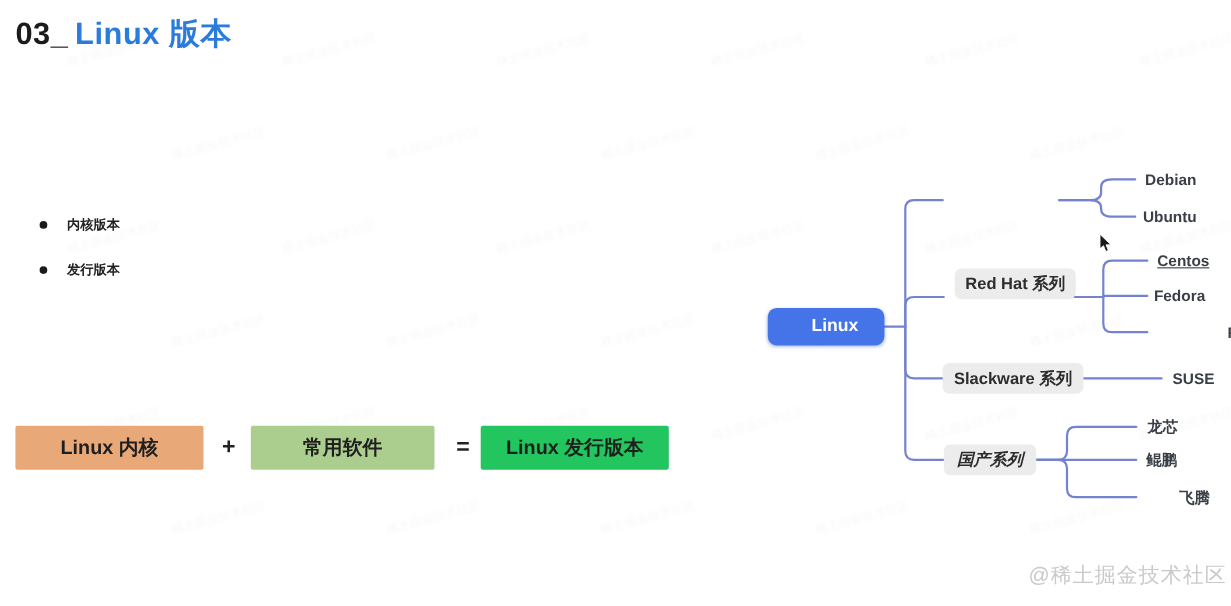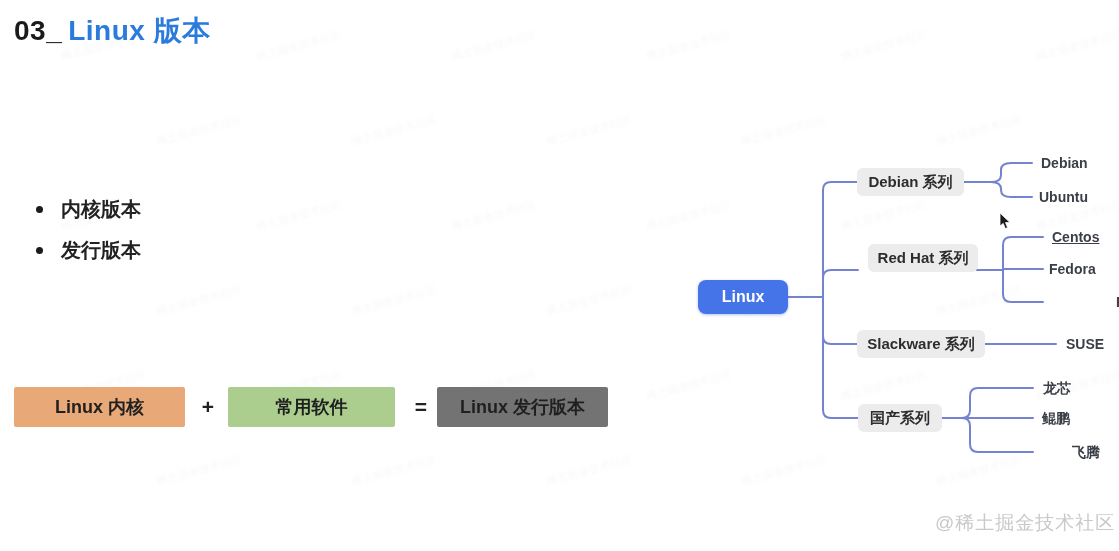--- a/index.html
+++ b/index.html
@@ -11,37 +11,37 @@
   .wm-tile{
     position:absolute;color:#8a8a8a;opacity:0.06;font-size:11px;
     transform:rotate(-15deg);filter:blur(1px);white-space:nowrap;pointer-events:none;
   }
   
   .page-title{position:absolute;left:14px;top:12px;font-size:28px;font-weight:800;letter-spacing:.5px;}
   .page-title .num{color:#1b1b1b;}
   .page-title .blue{color:#2a7bdc;margin-left:6px;}
   
   .bullet-item{position:absolute;left:36px;display:flex;align-items:center;gap:18px;
-    font-size:20px;color:#222;font-weight:600;}
+    font-size:12px;color:#222;font-weight:600;}
   .bullet-item .dot{width:7px;height:7px;border-radius:50%;background:#1b1b1b;flex:0 0 auto;}
   
   .f-box{position:absolute;top:387px;height:40px;display:flex;align-items:center;justify-content:center;
     font-size:18px;font-weight:600;color:#1f1f1f;border-radius:2px;}
   .f-kernel{left:14px;width:171px;background:#e9a878;}
   .f-soft{left:228px;width:167px;background:#abce8f;}
-  .f-distro{left:437px;width:171px;background:#737373;}
+  .f-distro{left:437px;width:171px;background:#22c55e;}
   .f-op{position:absolute;top:389px;width:30px;height:36px;display:flex;align-items:center;justify-content:center;
     font-size:21px;font-weight:700;color:#222;}
   .f-plus{left:193px;}
   .f-eq{left:406px;}
   
   .connectors{position:absolute;left:0;top:0;pointer-events:none;}
   .mm-root{position:absolute;left:698px;top:280px;width:90px;height:34px;background:#4573e8;
     border-radius:8px;color:#fff;font-size:16px;font-weight:600;display:flex;align-items:center;justify-content:center;
-    box-shadow:0 1px 3px rgba(40,80,200,.35);cursor:pointer;}
+    box-shadow:0 1px 3px rgba(40,80,200,.35);cursor:pointer;padding-left:16px;}
   .mm-node{position:absolute;background:#ececec;border-radius:6px;color:#2d2d2d;font-size:15px;font-weight:600;
     display:flex;align-items:center;justify-content:center;cursor:pointer;}
   .mm-leaf{position:absolute;color:#3a3f47;font-size:14px;font-weight:600;white-space:nowrap;cursor:pointer;}
   
   .cursor{position:absolute;left:999px;top:213px;}
   
   .wm-corner{position:absolute;left:935px;top:510px;font-size:19px;color:#c9c9c9;letter-spacing:1px;}
 </style>
 </head>
 <body>
@@ -118,24 +118,23 @@
       <path d="M1003,270 L1003,294 Q1003,302 1011,302 L1043,302"></path>
       <path d="M985,344 L1056,344"></path>
       <path d="M942,418 L962,418 Q970,418 970,410 L970,396 Q970,388 978,388 L1033,388"></path>
       <path d="M942,418 L1033,418"></path>
       <path d="M942,418 L962,418 Q970,418 970,426 L970,444 Q970,452 978,452 L1033,452"></path>
     </g>
   </svg>
 
   <div class="mm-root">Linux</div>
 
-  <div class="mm-node" style="left:857px;top:168px;width:107px;height:28px;">Debian 系列</div>
   <div class="mm-node" style="left:858px;top:244px;width:110px;height:28px;margin-left:10px;">Red Hat 系列</div>
   <div class="mm-node" style="left:857px;top:330px;width:128px;height:28px;">Slackware 系列</div>
-  <div class="mm-node" style="left:858px;top:404px;width:84px;height:28px;">国产系列</div>
+  <div class="mm-node" style="left:858px;top:404px;width:84px;height:28px;font-style:italic;">国产系列</div>
 
   <div class="mm-leaf" style="left:1041px;top:155px;">Debian</div>
   <div class="mm-leaf" style="left:1039px;top:189px;">Ubuntu</div>
   <div class="mm-leaf" style="left:1052px;top:229px;text-decoration:underline;">Centos</div>
   <div class="mm-leaf" style="left:1049px;top:261px;">Fedora</div>
   <div class="mm-leaf" style="left:1116px;top:294px;">RHEL</div>
   <div class="mm-leaf" style="left:1066px;top:336px;">SUSE</div>
   <div class="mm-leaf" style="left:1043px;top:380px;">龙芯</div>
   <div class="mm-leaf" style="left:1042px;top:410px;">鲲鹏</div>
   <div class="mm-leaf" style="left:1072px;top:444px;">飞腾</div>

